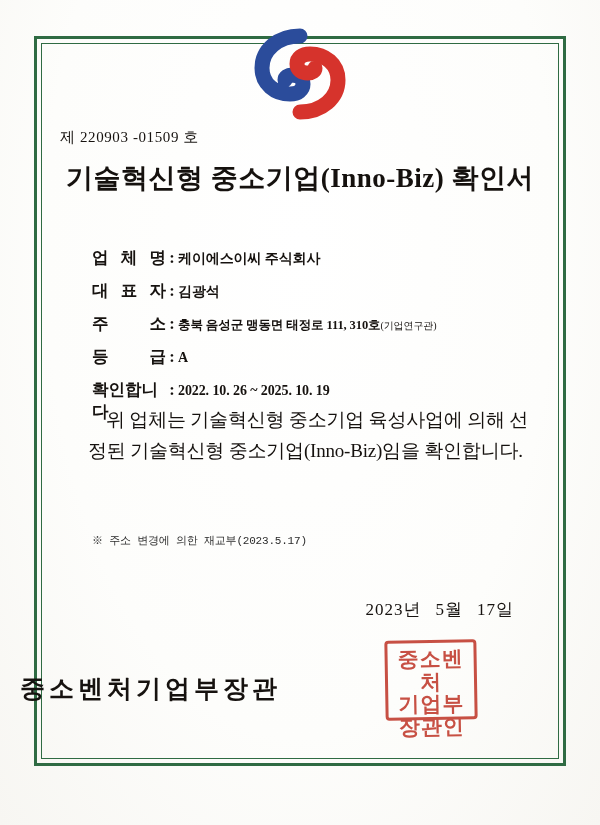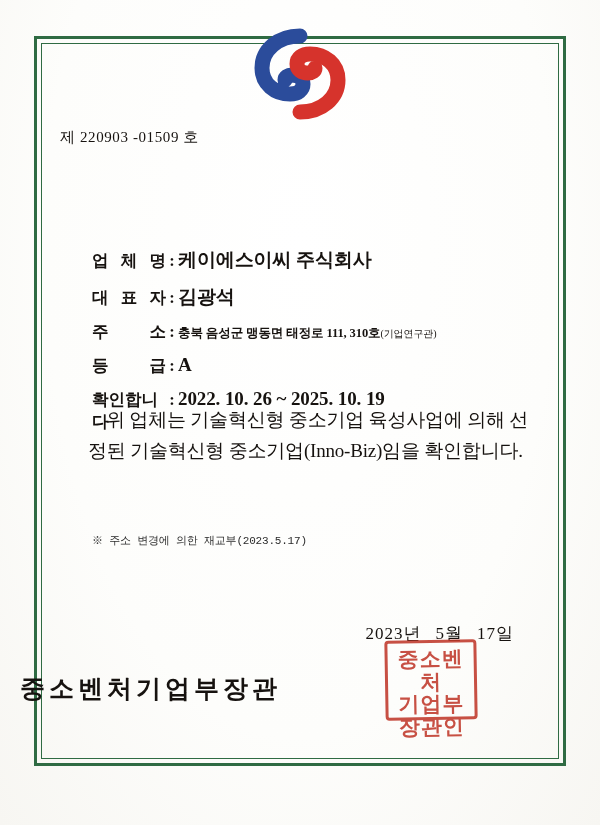--- a/index.html
+++ b/index.html
@@ -100,21 +100,21 @@
     letter-spacing: 0px;
   }
   .field-label span { display: inline-block; }
   .field-sep {
     width: 12px;
     flex: 0 0 12px;
     text-align: center;
     font-weight: bold;
   }
   .field-value {
-    font-size: 19px;
+    font-size: 14px;
     font-weight: bold;
     letter-spacing: -0.1px;
   }
   .field-value.small {
     font-size: 12.5px;
     font-weight: bold;
   }
   .field-value .note {
     font-size: 10px;
     font-weight: normal;
@@ -141,21 +141,21 @@
     font-size: 11px;
     color: #2a2a2a;
     letter-spacing: -0.2px;
     font-family: Liberation Mono, monospace;
   }
 
   
   #issue-date {
     position: absolute;
     right: 86px;
-    top: 622px;
+    top: 598px;
     font-size: 17px;
     letter-spacing: 1px;
     white-space: nowrap;
   }
   #issue-date .gap { display: inline-block; width: 14px; }
 
   
   #issuer {
     position: absolute;
     left: 0;
@@ -202,20 +202,21 @@
 
   <div id="emblem">
     <svg viewBox="0 0 112 92" width="112" height="92" aria-hidden="true">
       <path d="M56 8 C34 8 18 22 18 40 C18 56 31 66 46 66 C54 66 59 62 59 56 C59 50 54 47 48 47 C44 47 41 49 41 52" fill="none" stroke="#2b4c9b" stroke-width="15" stroke-linecap="round"></path>
       <path d="M56 84 C78 84 94 70 94 52 C94 36 81 26 66 26 C58 26 53 30 53 36 C53 42 58 45 64 45 C68 45 71 43 71 40" fill="none" stroke="#d6332c" stroke-width="15" stroke-linecap="round"></path>
     </svg>
   </div>
 
   <div id="doc-number">제 220903 -01509 호</div>
 
+  <div id="doc-title">기술혁신형 중소기업(Inno-Biz) 확인서</div>
 
   <div id="fields">
 
     <div class="field-row">
       <div class="field-label">
         <span>업</span>
         <span>체</span>
         <span>명</span>
       </div>
       <div class="field-sep">:</div>

